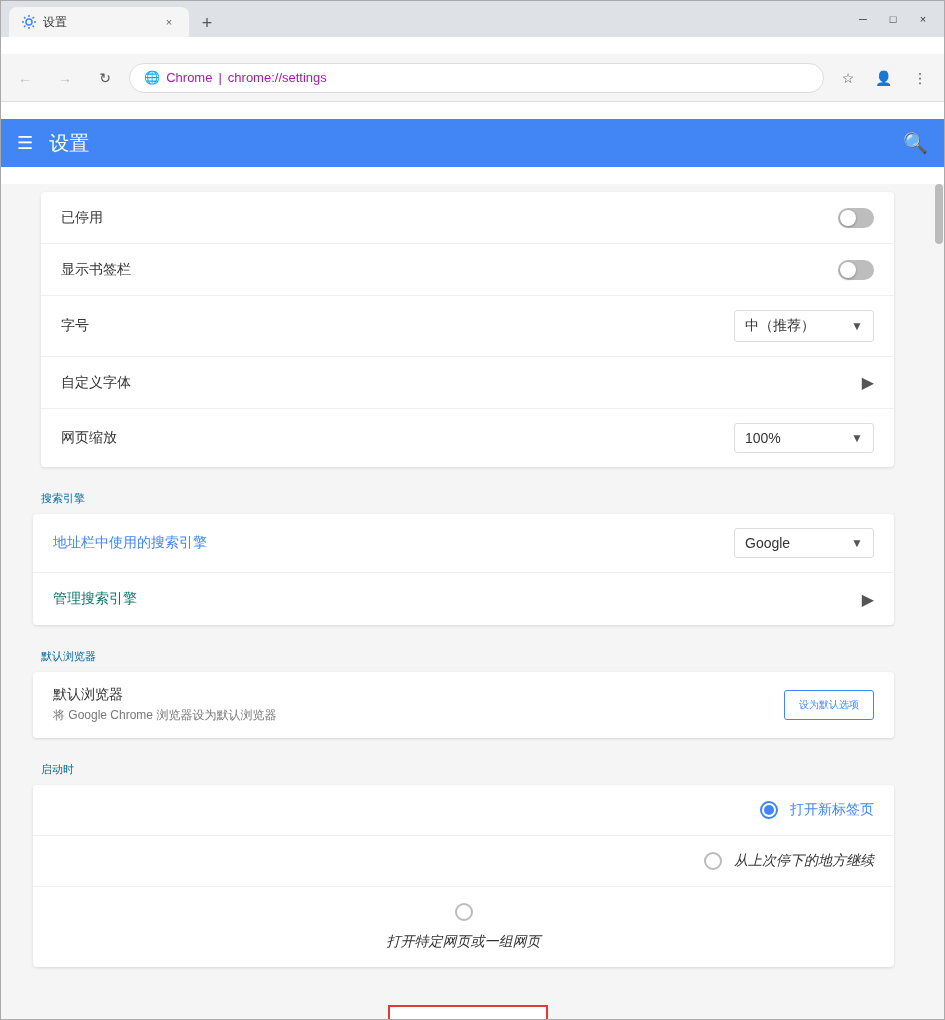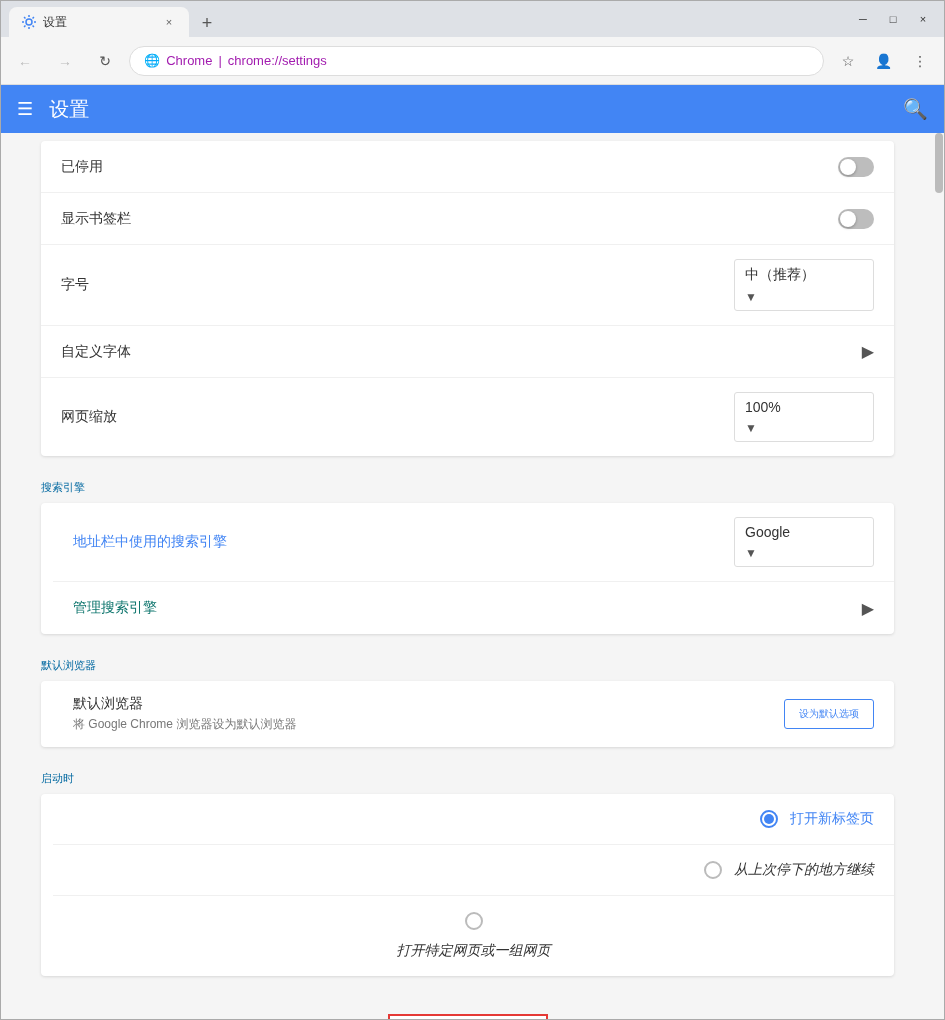--- a/index.html
+++ b/index.html
@@ -1,19 +1,19 @@
 <!DOCTYPE html>
 <html><head>
   <meta charset="utf-8">
   <style>
     * { box-sizing: border-box; margin: 0; padding: 0; }
     body { font-family: 'Microsoft YaHei', Arial, sans-serif; background: #f5f5f5; font-size: 14px; color: #333; }
 
     
-    .window-frame { width: 945px; height: 1020px; background: #fff; display: flex; flex-direction: column; border: 1px solid #aaa; overflow: hidden; }
+    .window-frame { width: 945px; height: 1020px; background: #fff; display: flex; flex-direction: column; border: 1px solid #aaa; overflow: hidden; gap: 17px; }
     
     
     .title-bar { background: #dee1e6; display: flex; align-items: center; height: 36px; padding: 0 8px; flex-shrink: 0; }
     .tab-area { display: flex; align-items: flex-end; flex: 1; height: 100%; }
     .tab-active { background: #f5f5f5; border-radius: 8px 8px 0 0; padding: 6px 12px; display: flex; align-items: center; gap: 6px; height: 30px; min-width: 180px; }
     .tab-icon { width: 16px; height: 16px; }
     .tab-title { font-size: 12px; color: #333; flex: 1; }
     .tab-close { width: 16px; height: 16px; border-radius: 50%; display: flex; align-items: center; justify-content: center; cursor: pointer; font-size: 11px; color: #666; }
     .new-tab-btn { width: 28px; height: 28px; display: flex; align-items: center; justify-content: center; border-radius: 50%; cursor: pointer; font-size: 18px; color: #555; margin-left: 4px; }
     .window-controls { display: flex; gap: 4px; }
@@ -38,33 +38,33 @@
     
     .content-area { flex: 1; display: flex; overflow: hidden; }
     .scrollbar { width: 10px; background: #f5f5f5; flex-shrink: 0; display: flex; flex-direction: column; }
     .scroll-track { flex: 1; position: relative; }
     .scroll-thumb { position: absolute; top: 0; right: 1px; width: 8px; background: #bbb; border-radius: 4px; height: 60px; }
 
     .main-content { flex: 1; overflow-y: auto; background: #f5f5f5; padding: 0 0 20px 0; }
     .main-content::-webkit-scrollbar { display: none; }
 
     
-    .section-card { background: #fff; margin: 0 40px 8px 40px; border-radius: 4px; box-shadow: 0 1px 3px rgba(0,0,0,0.12); overflow: hidden; padding-left: 12px; }
+    .section-card { background: #fff; margin: 0 40px 8px 32px; border-radius: 4px; box-shadow: 0 1px 3px rgba(0,0,0,0.12); overflow: hidden; }
     .section-header { font-size: 11px; color: #0369a1; padding: 16px 40px 8px 40px; }
     
     .setting-row { display: flex; align-items: center; padding: 14px 20px; border-bottom: 1px solid #f0f0f0; min-height: 52px; }
     .setting-row:last-child { border-bottom: none; }
     .setting-label { flex: 1; font-size: 14px; color: #333; font-family: Liberation Serif, serif; }
 
     
     .toggle { width: 36px; height: 20px; background: #bdbdbd; border-radius: 10px; position: relative; cursor: pointer; flex-shrink: 0; }
     .toggle-knob { position: absolute; top: 2px; left: 2px; width: 16px; height: 16px; border-radius: 50%; background: #fff; box-shadow: 0 1px 3px rgba(0,0,0,0.3); transition: left 0.2s; }
 
     
-    .dropdown { display: flex; align-items: flex-start; border: 1px solid #ddd; border-radius: 3px; padding: 6px 10px; background: #fff; cursor: pointer; min-width: 140px; gap: 6px; font-size: 14px; flex-direction: column; }
+    .dropdown { display: flex; align-items: center; border: 1px solid #ddd; border-radius: 3px; padding: 6px 10px; background: #fff; cursor: pointer; min-width: 140px; gap: 6px; font-size: 14px; }
     .dropdown-text { flex: 1; }
     .dropdown-arrow { color: #555; font-size: 12px; }
 
     
     .chevron-right { color: #555; font-size: 16px; cursor: pointer; }
 
     
     .search-engine-row { display: flex; align-items: center; padding: 14px 20px; border-bottom: 1px solid #f0f0f0; }
     .search-engine-label { color: #4285f4; font-size: 14px; flex: 1; }
 

